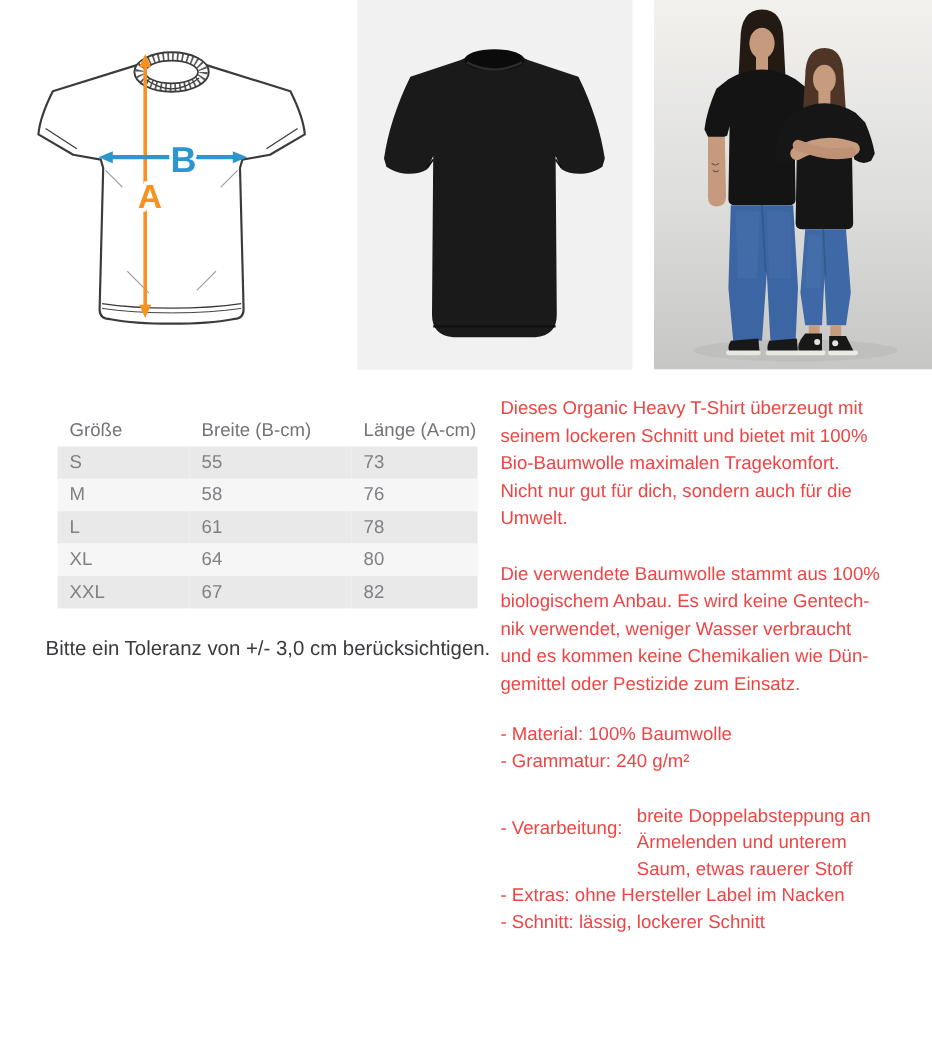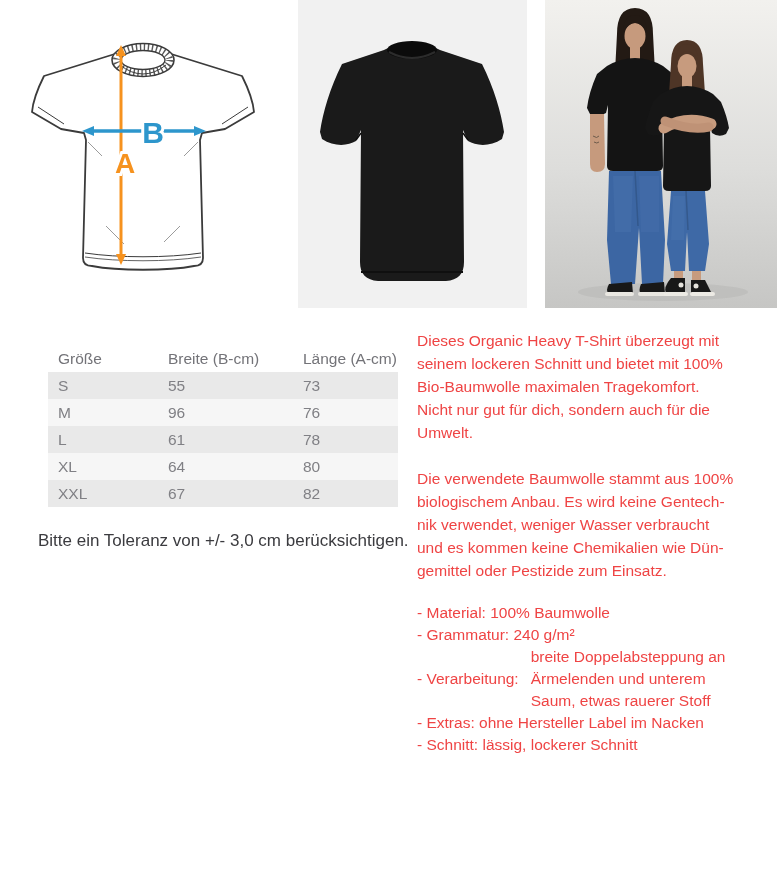--- a/index.html
+++ b/index.html
@@ -52,21 +52,21 @@
   
   .description {
     position:absolute; left:417px; top:329px; width:345px;
     font-size:15.5px; color:#ef4444;
   }
   .para { white-space:pre-line; line-height:23px; }
   .para + .para { margin-top:23px; }
   .specs { margin-top:20px; line-height:22px; }
   .spec-flex { display:flex; align-items:center; }
   .spec-label { white-space:nowrap; }
-  .spec-value { white-space:pre-line; margin-left:12px; }
+  .spec-value { white-space:pre-line; margin-left:12px;margin-top:24px; }
 </style>
 </head>
 <body>
 
 <div class="diagram-block">
   <svg class="media-svg" viewBox="0 0 232 258">
 
     <path d="M90,23 L16,46 C10,58 5,70 4,82 L33,99 L56,103 L58,110 L55,228
              C55,233 58,236 64,236 C90,241 140,241 166,236 C172,236 175,233 175,228
              L172,110 L174,103 L197,99 L226,82 C225,70 220,58 214,46 L140,23" fill="#ffffff" stroke="#3b3b3b" stroke-width="1.8" stroke-linejoin="round"></path>
@@ -188,21 +188,21 @@
     </tr>
   </thead>
   <tbody>
     <tr class="shade">
       <td>S</td>
       <td>55</td>
       <td>73</td>
     </tr>
     <tr class="light">
       <td>M</td>
-      <td>96</td>
+      <td>58</td>
       <td>76</td>
     </tr>
     <tr class="shade">
       <td>L</td>
       <td>61</td>
       <td>78</td>
     </tr>
     <tr class="light">
       <td>XL</td>
       <td>64</td>

